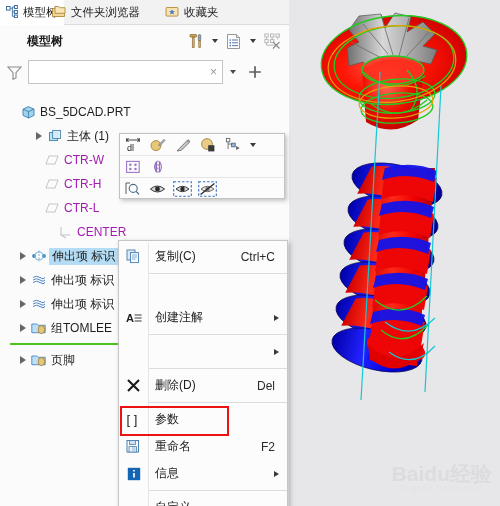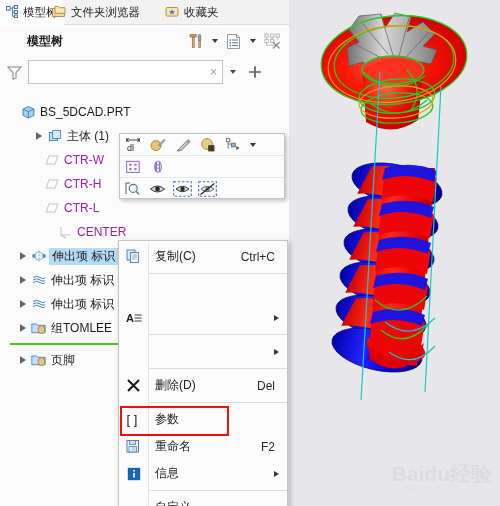--- a/index.html
+++ b/index.html
@@ -631,20 +631,21 @@
       <span class="ctx-ico"></span>
     </div>
 
     <div class="ctx-item">
       <span class="ctx-ico">
         <svg width="16" height="14" viewBox="0 0 16 14">
           <text x="0" y="11" font-size="11" font-weight="bold" font-family="Liberation Sans, sans-serif" fill="#222">A</text>
           <path d="M8.6 4 h7 M8.6 7 h7 M8.6 10 h7" stroke="#3a3a3a" stroke-width="1"></path>
         </svg>
       </span>
+      <span class="ctx-label">创建注解</span>
       <span class="ctx-sub"></span>
     </div>
     <div class="ctx-sep"></div>
 
     <div class="ctx-item">
       <span class="ctx-ico"></span>
       <span class="ctx-sub"></span>
     </div>
     <div class="ctx-sep"></div>
 

